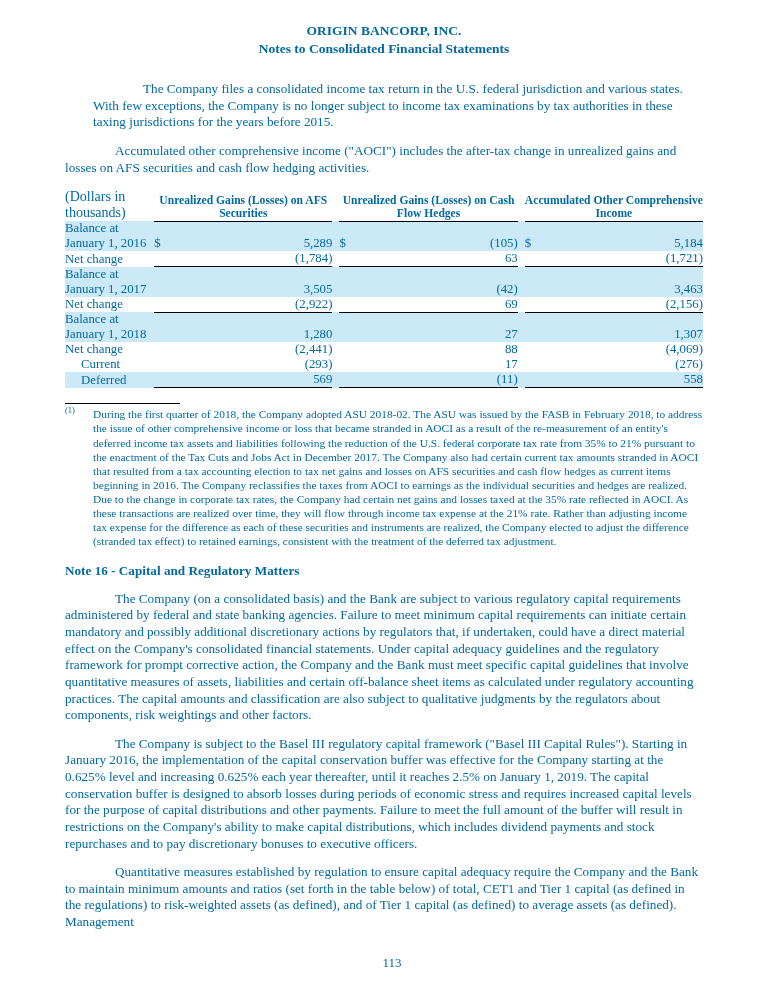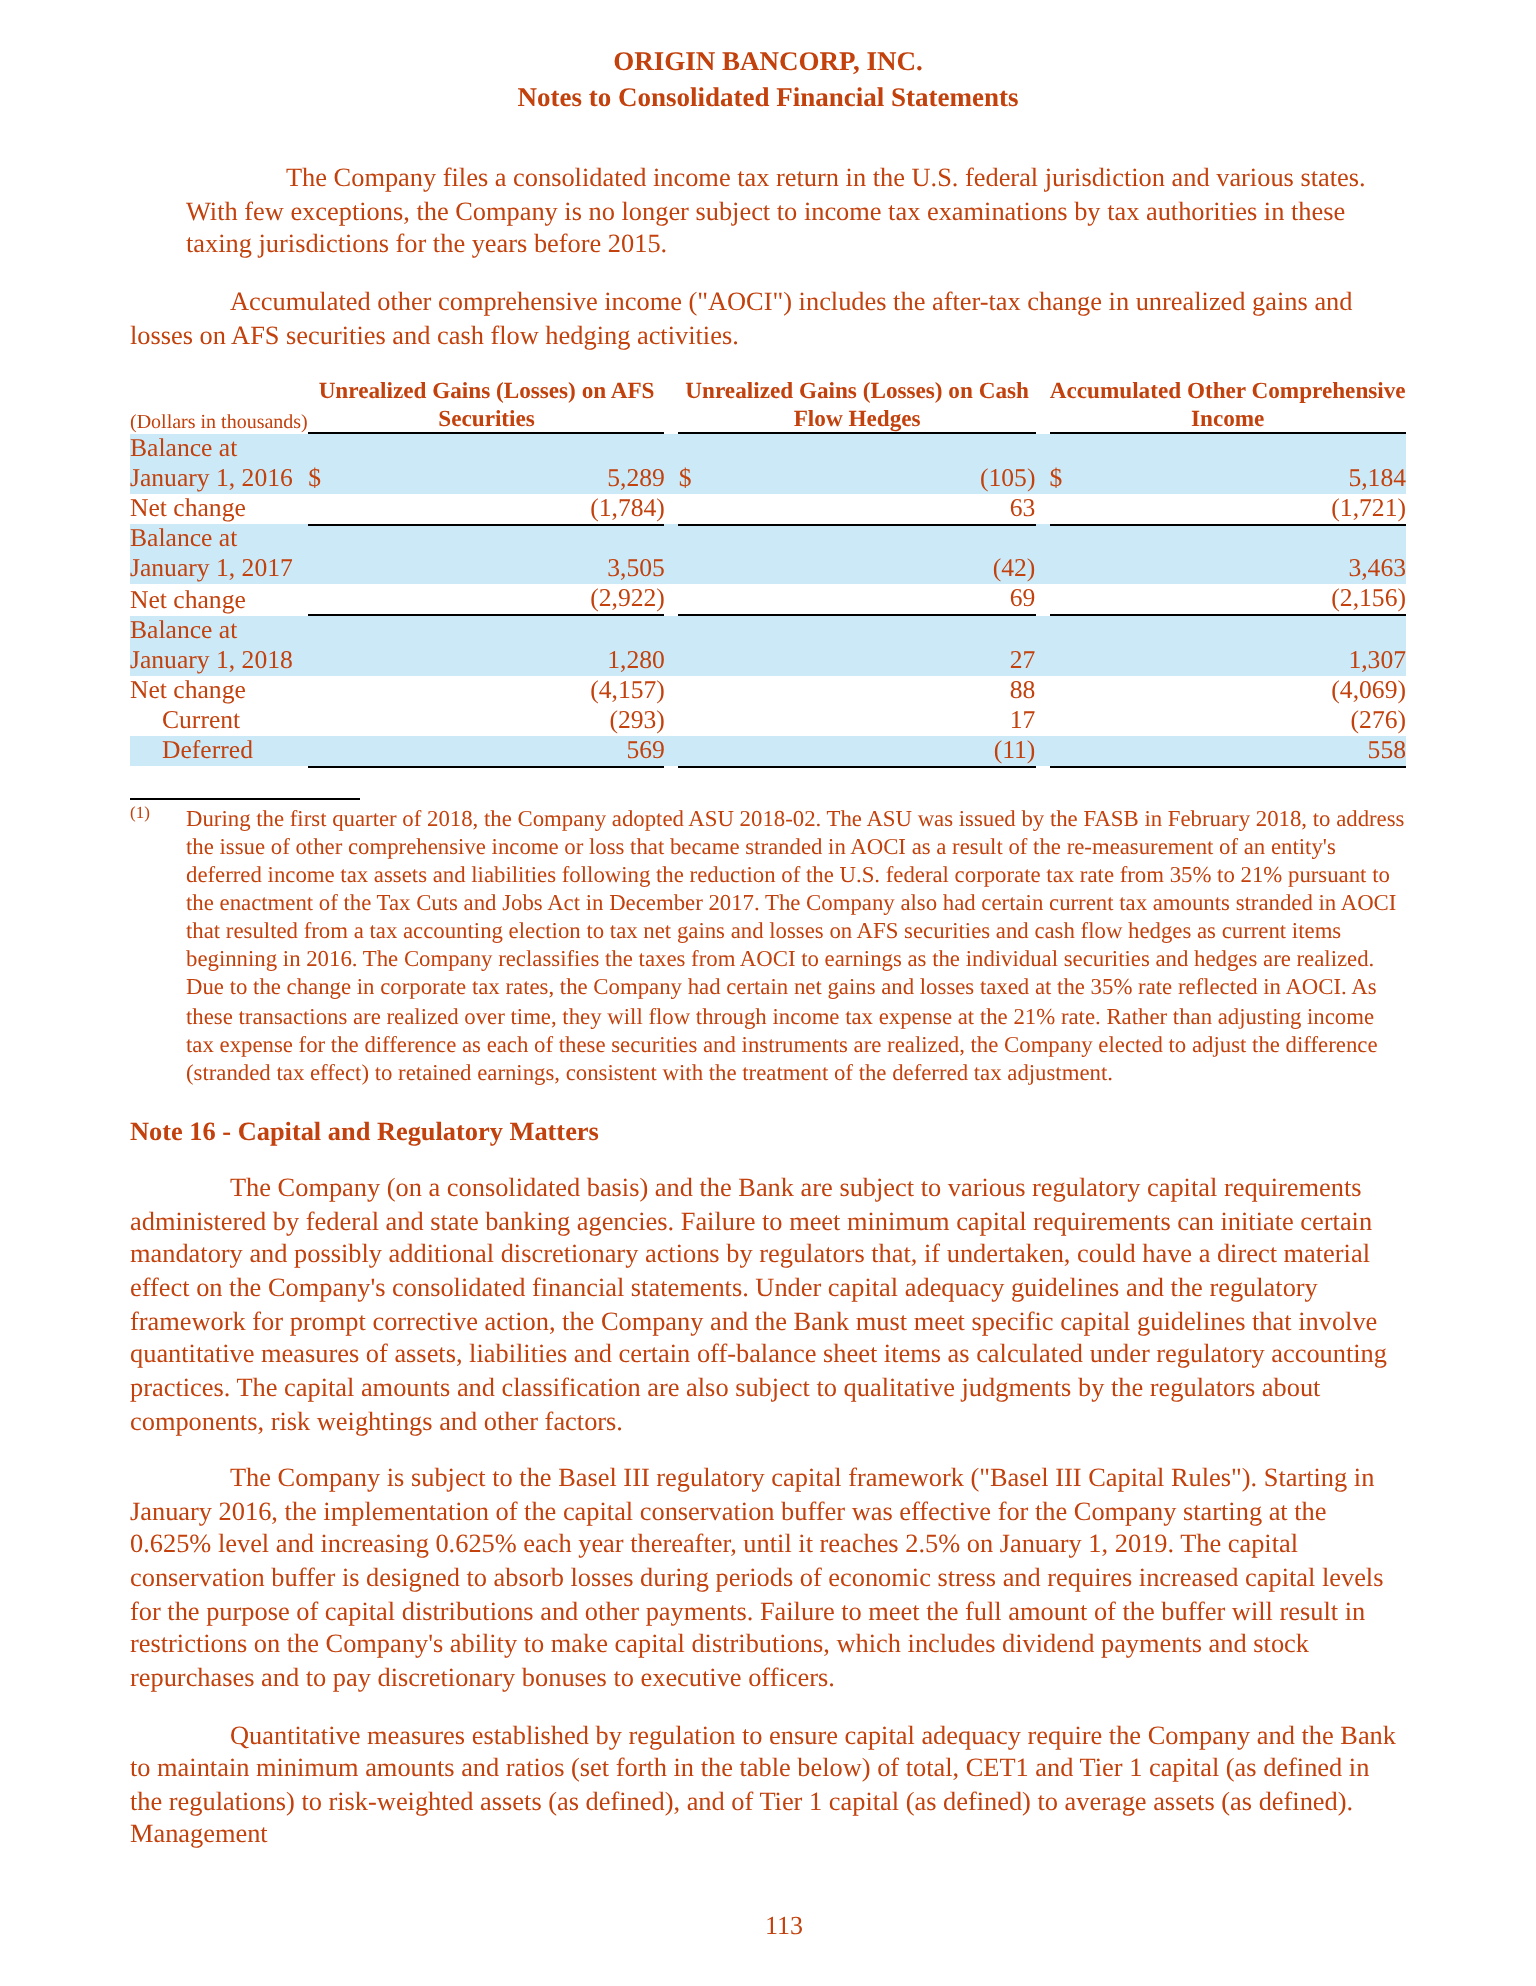--- a/index.html
+++ b/index.html
@@ -2,21 +2,21 @@
 <html><head>
 <meta charset="utf-8">
 <style>
   html, body { margin: 0; padding: 0; background: #ffffff; }
   .page {
     position: relative;
     width: 768px;
     height: 993px;
     background: #ffffff;
     font-family: "Liberation Serif", serif;
-    color: #c2410c;
+    color: #0369a1;
     box-sizing: border-box;
     padding: 22px 65px 0 65px;
     overflow: hidden;
   }
   .doc-title { text-align: center; font-weight: bold; font-size: 13.5px; line-height: 1.3; }
   .doc-subtitle { text-align: center; font-weight: bold; font-size: 13.5px; line-height: 1.3; }
   .para {
     font-size: 13.2px;
     line-height: 1.26;
     text-indent: 50px;
@@ -48,21 +48,21 @@
   td.colhead {
     font-weight: bold;
     font-size: 11.6px;
     text-align: center;
     vertical-align: bottom;
     line-height: 1.16;
     border-bottom: 1px solid #000;
     padding: 0 2px 3px 2px;
   }
   td.units {
-    font-size: 10px;
+    font-size: 14px;
     vertical-align: bottom;
     padding: 0 0 3px 4px;
   }
   td.bb-single { border-bottom: 1px solid #000; }
   td.bb-double { border-bottom: 3px double #000; }
   sup.fnref { font-size: 8px; line-height: 0; vertical-align: super; }
   
   .fn-rule {
     width: 115px;
     border-top: 1px solid #000;
@@ -163,21 +163,21 @@
           <td class="gap"></td>
           <td class="d"></td>
           <td class="v">27</td>
           <td class="gap"></td>
           <td class="d"></td>
           <td class="v">1,307</td>
         </tr>
         <tr>
           <td class="lbl">Net change</td>
           <td class="d"></td>
-          <td class="v">(4,157)</td>
+          <td class="v">(2,441)</td>
           <td class="gap"></td>
           <td class="d"></td>
           <td class="v">88</td>
           <td class="gap"></td>
           <td class="d"></td>
           <td class="v">(4,069)</td>
         </tr>
         <tr>
           <td class="lbl indent">Current</td>
           <td class="d"></td>

